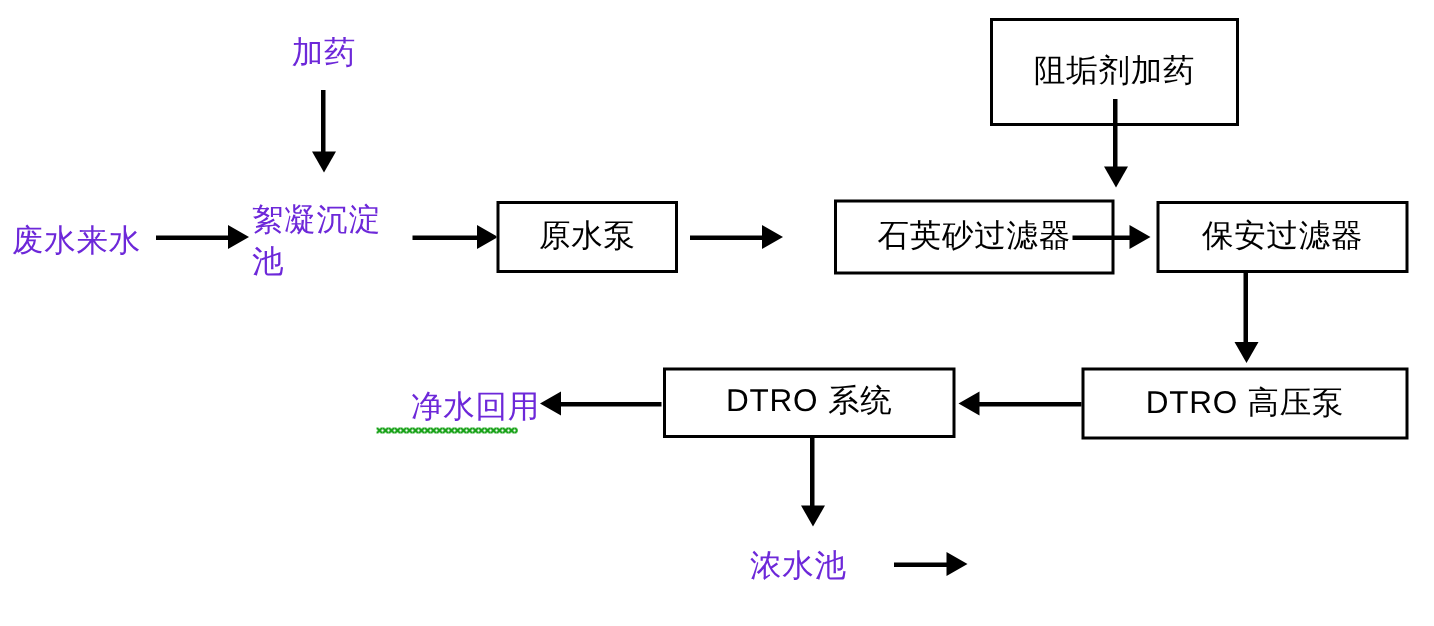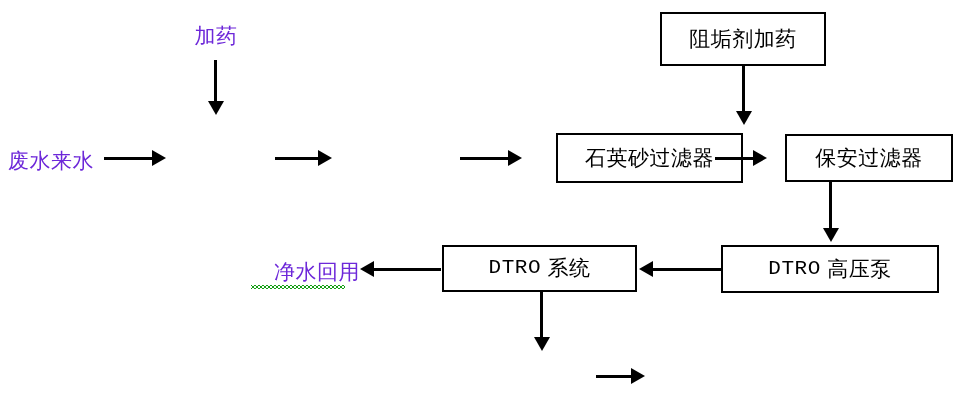--- a/index.html
+++ b/index.html
@@ -38,21 +38,21 @@
     color: #6d28d9;
     font-size: 21px;
     line-height: 1.32;
     letter-spacing: 0.5px;
     white-space: pre-line;
     text-align: left;
   }
   .label.centered { text-align: center; }
   
   .serif {
-    font-family: Liberation Mono, monospace;
+    font-family: Liberation Sans, sans-serif;
     letter-spacing: 0.5px;
   }
   
   .squiggle {
     position: absolute;
     height: 4px;
     background-image:
       linear-gradient(45deg, transparent 40%, #14a014 40%, #14a014 60%, transparent 60%),
       linear-gradient(-45deg, transparent 40%, #14a014 40%, #14a014 60%, transparent 60%);
     background-size: 4px 4px;
@@ -92,39 +92,42 @@
 </style>
 </head>
 <body>
 
 <div id="canvas">
 
   <div class="label centered" style="left:176px; top:22px; width:80px;">加药</div>
   <div class="conn-v" style="left:214px; top:60px; height:44px;"></div>
   <div class="arrow arrow-d" style="left:208px; top:101px;"></div>
 
-  <div class="node" style="left:660px; top:12px; width:166px; height:54px;">阻垢剂加药</div>
+  <div class="node" style="left:660px; top:12px; width:166px; height:72px;">阻垢剂加药</div>
   <div class="conn-v" style="left:742px; top:66px; height:48px;"></div>
   <div class="arrow arrow-d" style="left:736px; top:111px;"></div>
 
   <div class="label" style="left:8px; top:147px; width:120px;">废水来水</div>
   <div class="conn-h" style="left:104px; top:157px; width:50px;"></div>
   <div class="arrow arrow-r" style="left:152px; top:150px;"></div>
 
+  <div class="label" style="left:168px; top:133px; width:110px;">絮凝沉淀
+池</div>
   <div class="conn-h" style="left:275px; top:157px; width:46px;"></div>
   <div class="arrow arrow-r" style="left:318px; top:150px;"></div>
 
+  <div class="node" style="left:331px; top:134px; width:121px; height:48px;">原水泵</div>
   <div class="conn-h" style="left:460px; top:157px; width:50px;"></div>
   <div class="arrow arrow-r" style="left:508px; top:150px;"></div>
 
   <div class="node" style="left:524px; top:133px; width:187px; height:50px;margin-left:32px;">石英砂过滤器</div>
   <div class="conn-h" style="left:715px; top:157px; width:40px;"></div>
   <div class="arrow arrow-r" style="left:753px; top:150px;"></div>
 
-  <div class="node" style="left:771px; top:134px; width:168px; height:48px;margin-left:14px;">保安过滤器</div>
+  <div class="node" style="left:771px; top:134px; width:168px; height:48px;">保安过滤器</div>
 
   <div class="conn-v" style="left:829px; top:182px; height:49px;"></div>
   <div class="arrow arrow-d" style="left:823px; top:228px;"></div>
 
   <div class="node" style="left:721px; top:245px; width:218px; height:48px;">
     <span class="serif">DTRO</span>&nbsp;<span>高压泵</span>
   </div>
 
   <div class="conn-h" style="left:652px; top:268px; width:69px;"></div>
   <div class="arrow arrow-l" style="left:639px; top:261px;"></div>
@@ -135,17 +138,18 @@
 
   <div class="conn-h" style="left:373px; top:268px; width:68px;"></div>
   <div class="arrow arrow-l" style="left:360px; top:261px;"></div>
 
   <div class="label" style="left:250px; top:258px; width:110px;text-align:right;">净水回用</div>
   <div class="squiggle" style="left:251px; top:285px; width:94px;"></div>
 
   <div class="conn-v" style="left:540px; top:292px; height:48px;"></div>
   <div class="arrow arrow-d" style="left:534px; top:337px;"></div>
 
+  <div class="label" style="left:500px; top:364px; width:90px;">浓水池</div>
   <div class="conn-h" style="left:596px; top:375px; width:38px;"></div>
   <div class="arrow arrow-r" style="left:631px; top:368px;"></div>
 
 
 </div>
 
 </body></html>

